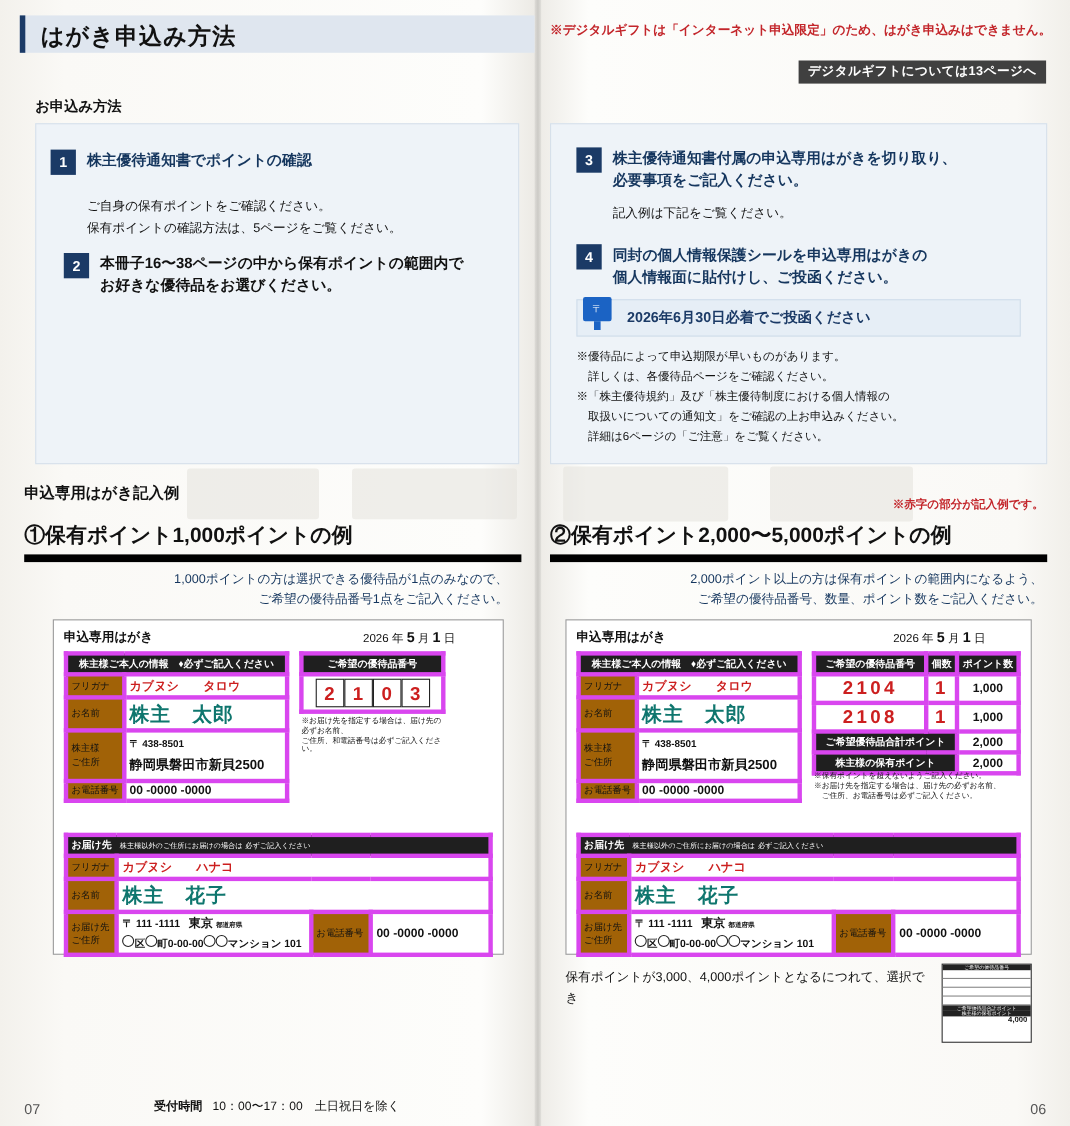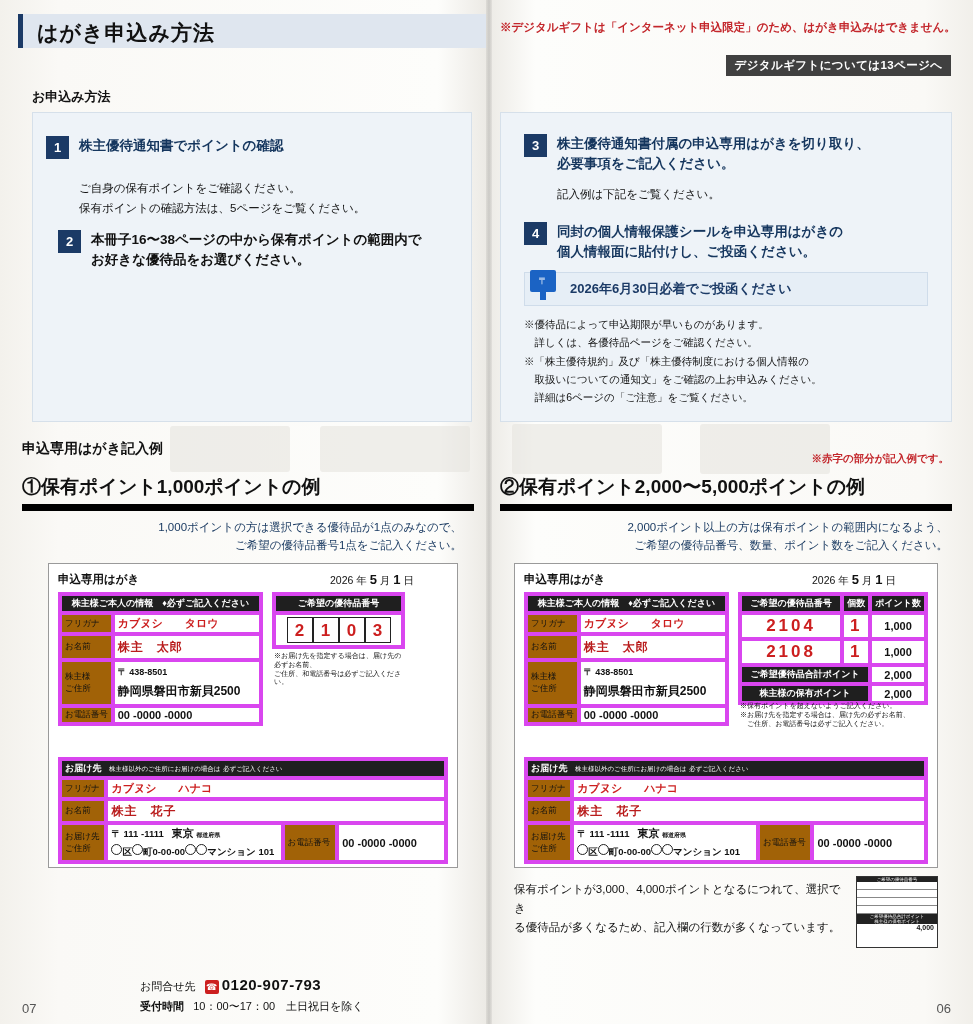--- a/index.html
+++ b/index.html
@@ -125,21 +125,21 @@
   }
   .card-date {
     position:absolute; font-size:10.5px; color:#111;
   }
   .card-date b { font-size:13px; }
 
   table.frm { border-collapse:collapse; position:absolute; font-size:10px; }
   table.frm td, table.frm th { border:4px solid #d946ef; padding:1px 3px; vertical-align:middle; }
   .lbl { background:#1f1f1f; color:#fff; font-size:9px; font-weight:bold; text-align:center; white-space:nowrap;}
   .lbl-l { background:#a16207; color:#111; font-size:8.5px; white-space:nowrap; }
-  .hand { color:#b91c1c; font-weight:bold; font-size:12px; letter-spacing:1px; }
+  .hand { color:#0f766e; font-weight:bold; font-size:18px; letter-spacing:1px; }
   .hand-lg { color:#cc1f1f; font-weight:bold; font-size:17px; letter-spacing:3px;margin-top:33px; }
   .hand-sm { color:#cc1f1f; font-weight:bold; font-size:11px; }
   .blk { color:#111; font-weight:bold; }
   .tiny { font-size:7px; line-height:1.25; color:#111; }
   .digitbox { border:1px solid #222; width:26px; height:26px; display:inline-block;
     text-align:center; line-height:26px; font-size:17px; font-weight:bold; color:#cc1f1f; }
 
   .circ { display:inline-block; width:11px; height:11px; border:1px solid #222; border-radius:50%; }
 
   
@@ -468,39 +468,33 @@
       </div>
     </td>
     <td class="lbl-l" style="width:52px;">お電話番号</td>
     <td class="blk" style="font-size:11px; width:110px;">00 -0000 -0000</td>
   </tr>
 </tbody>
   </table>
 
 <div class="rb-text">
   <div>保有ポイントが3,000、4,000ポイントとなるにつれて、選択でき</div>
-  <div>る優待品が多くなるため、記入欄の行数が多くなっています。</div>
 </div>
 
 <div class="mini-tbl">
   <div class="mh">ご希望の優待品番号</div>
   <div class="mini-row"></div>
   <div class="mini-row"></div>
   <div class="mini-row"></div>
   <div class="mini-row"></div>
   <div class="mh">ご希望優待品合計ポイント</div>
   <div class="mh">株主様の保有ポイント</div>
   <div style="text-align:right; font-size:7px; font-weight:bold; padding-right:3px;">4,000</div>
 </div>
 
 <div class="foot">
   <div>
-    <span>お問合せ先</span>
-    &nbsp;&nbsp;<span class="telico">☎</span>
-    <span class="tel">0120-907-793</span>
-  </div>
-  <div>
     <span style="font-weight:bold;">受付時間</span>
     &nbsp;&nbsp;<span>10：00〜17：00　土日祝日を除く</span>
   </div>
 </div>
 <div class="pg l">07</div>
 <div class="pg r">06</div>
 
 </body></html>

